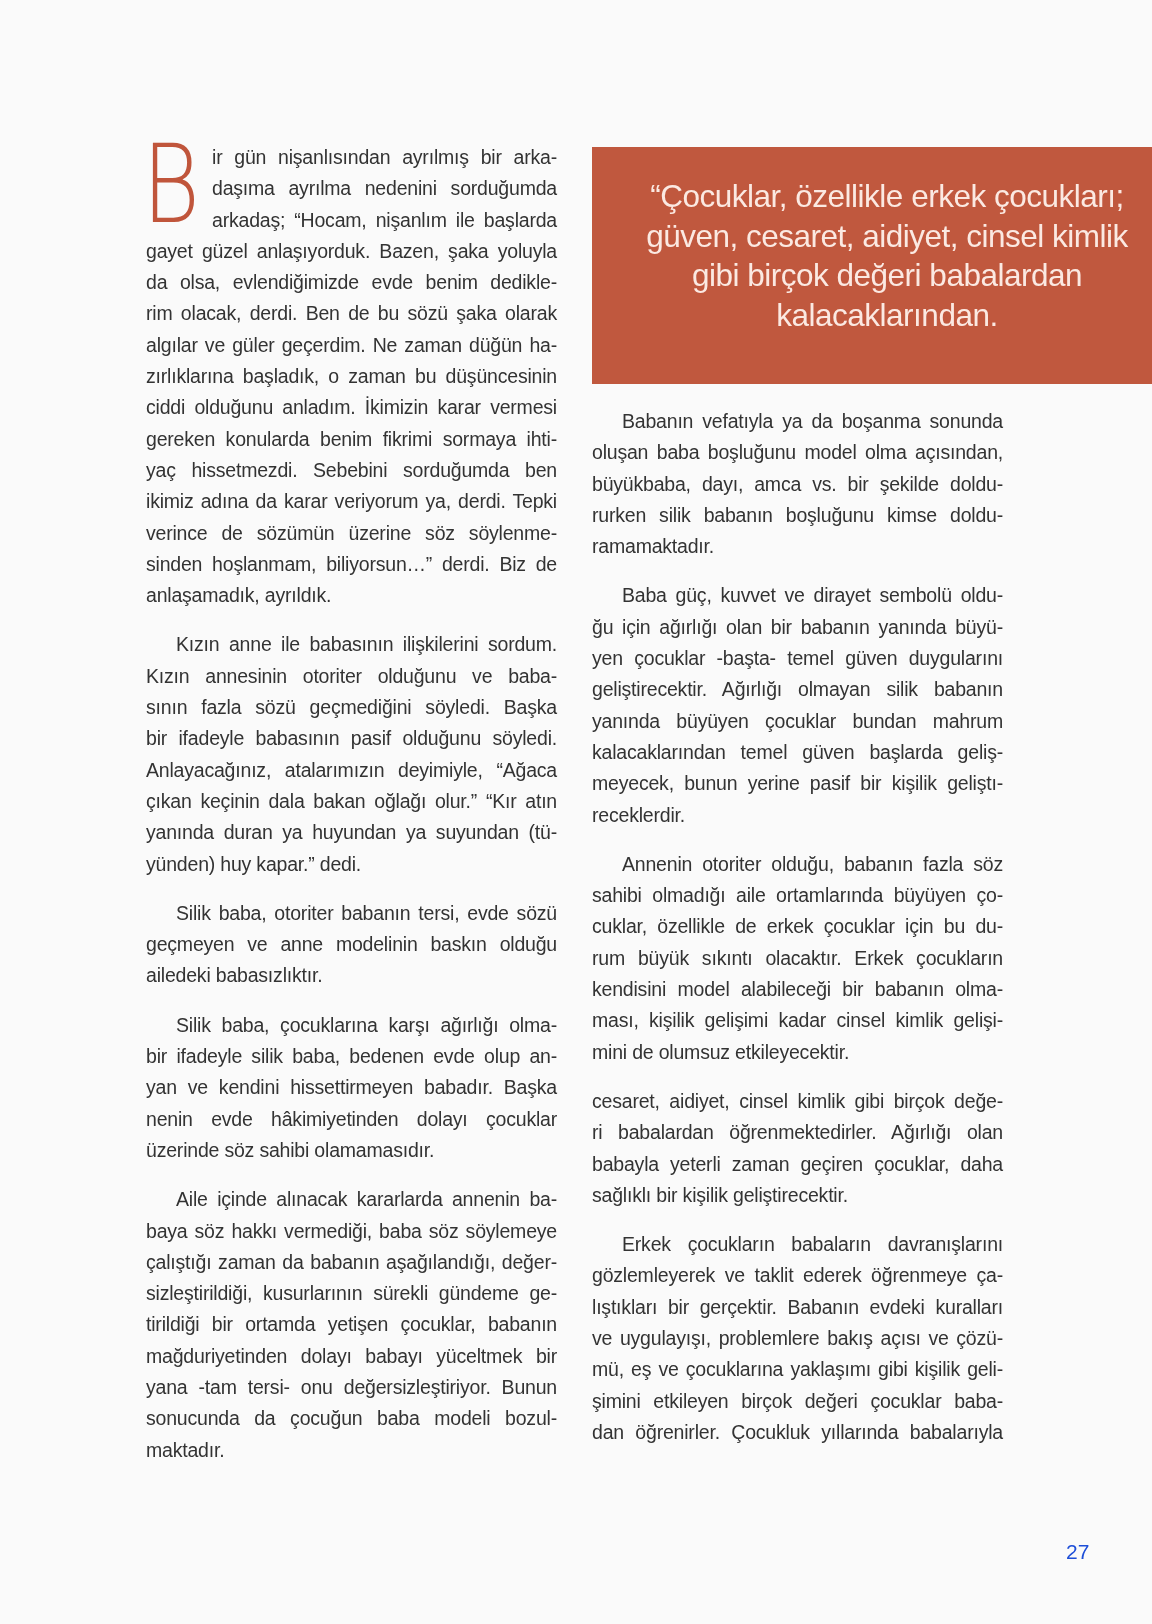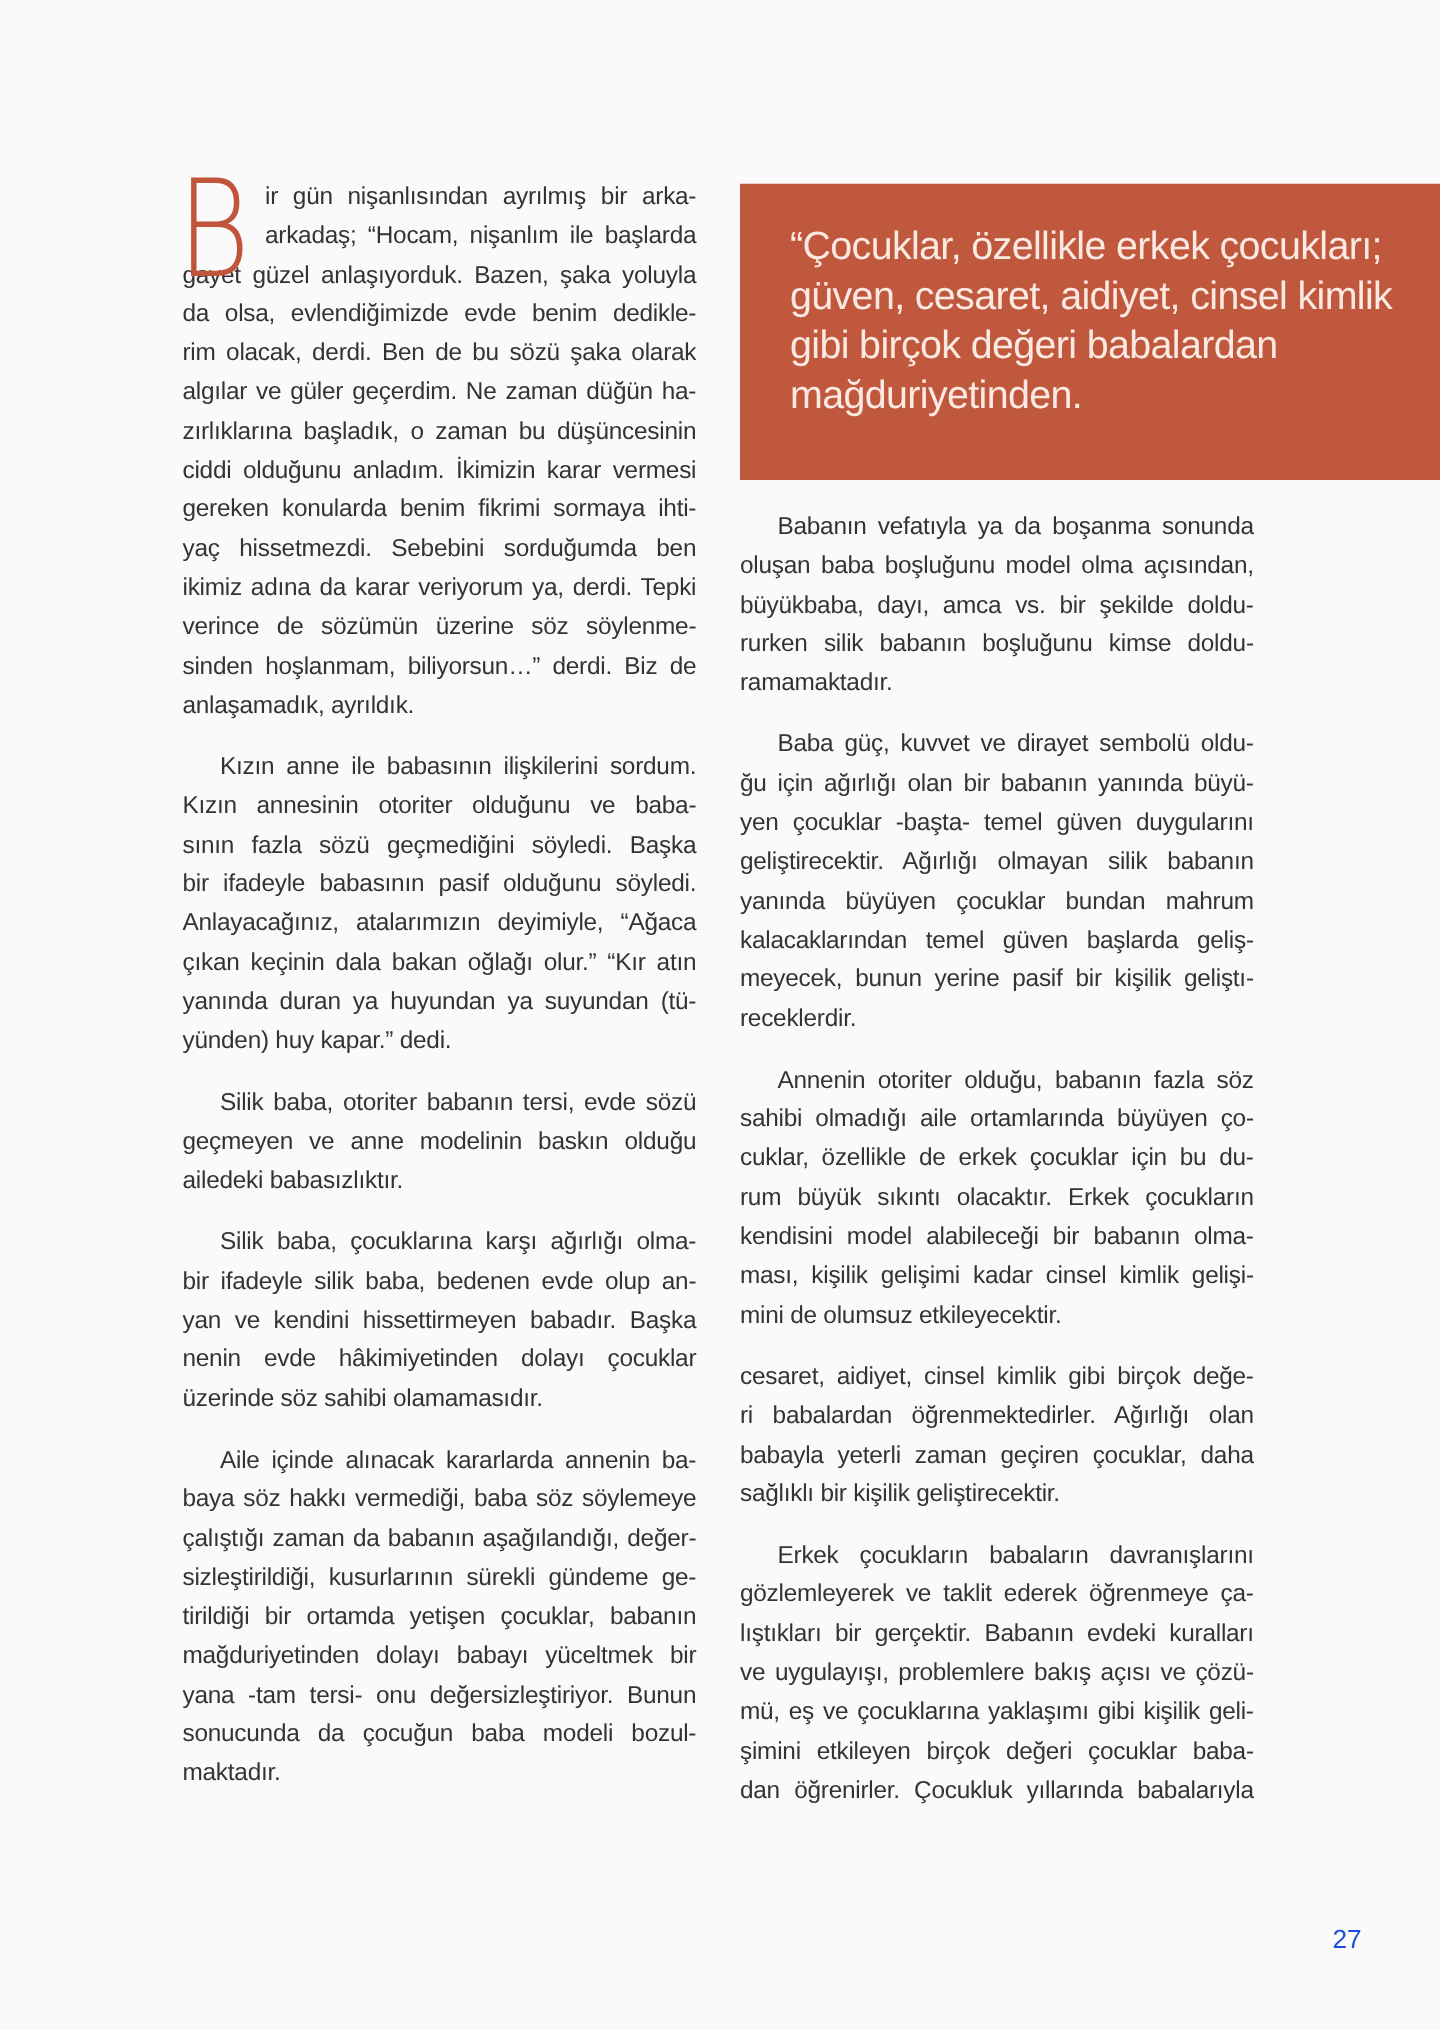--- a/index.html
+++ b/index.html
@@ -19,33 +19,34 @@
     position: absolute; left: -4px; top: 2px; font-size: 108px; line-height: 82px; color: #c0553b;
     font-family: "DejaVu Sans", sans-serif; font-weight: 200; transform: scaleX(0.82); transform-origin: left top;
   }
   .quote-box {
     position: absolute; left: 592px; top: 147px; width: 560px; height: 237px; background: #c0583e;
   }
   .quote-text {
     position: absolute; left: 40px; top: 30px; width: 510px; color: #fbe9e2;
     font-size: 31.5px; line-height: 39.5px; font-weight: 300; letter-spacing: -0.5px;
   }
-  .quote-text .qline { display: block; white-space: nowrap; }
+  .quote-text .qline { display: block; white-space: nowrap; text-align: center; }
   .page-number {
     position: absolute; left: 1066px; top: 1540px; font-size: 21px; color: #1d4ed8;
   }
 </style>
 </head>
 <body>
 
 <div class="col col-left">
   <span class="dropcap">B</span>
 
   <p class="para">
     <span class="line dc">ir gün nişanlısından ayrılmış bir arka-</span>
+    <span class="line dc">daşıma ayrılma nedenini sorduğumda</span>
     <span class="line dc">arkadaş; “Hocam, nişanlım ile başlarda</span>
     <span class="line">gayet güzel anlaşıyorduk. Bazen, şaka yoluyla</span>
     <span class="line">da olsa, evlendiğimizde evde benim dedikle-</span>
     <span class="line">rim olacak, derdi. Ben de bu sözü şaka olarak</span>
     <span class="line">algılar ve güler geçerdim. Ne zaman düğün ha-</span>
     <span class="line">zırlıklarına başladık, o zaman bu düşüncesinin</span>
     <span class="line">ciddi olduğunu anladım. İkimizin karar vermesi</span>
     <span class="line">gereken konularda benim fikrimi sormaya ihti-</span>
     <span class="line">yaç hissetmezdi. Sebebini sorduğumda ben</span>
     <span class="line">ikimiz adına da karar veriyorum ya, derdi. Tepki</span>
@@ -90,21 +91,21 @@
     <span class="line">sonucunda da çocuğun baba modeli bozul-</span>
     <span class="line last">maktadır.</span>
   </p>
 </div>
 
 <div class="quote-box">
   <div class="quote-text">
     <span class="qline">“Çocuklar, özellikle erkek çocukları;</span>
     <span class="qline">güven, cesaret, aidiyet, cinsel kimlik</span>
     <span class="qline">gibi birçok değeri babalardan</span>
-    <span class="qline">mağduriyetinden.</span>
+    <span class="qline">kalacaklarından.</span>
   </div>
 </div>
 
 <div class="col col-right">
   <p class="para">
     <span class="line indent">Babanın vefatıyla ya da boşanma sonunda</span>
     <span class="line">oluşan baba boşluğunu model olma açısından,</span>
     <span class="line">büyükbaba, dayı, amca vs. bir şekilde doldu-</span>
     <span class="line">rurken silik babanın boşluğunu kimse doldu-</span>
     <span class="line last">ramamaktadır.</span>

